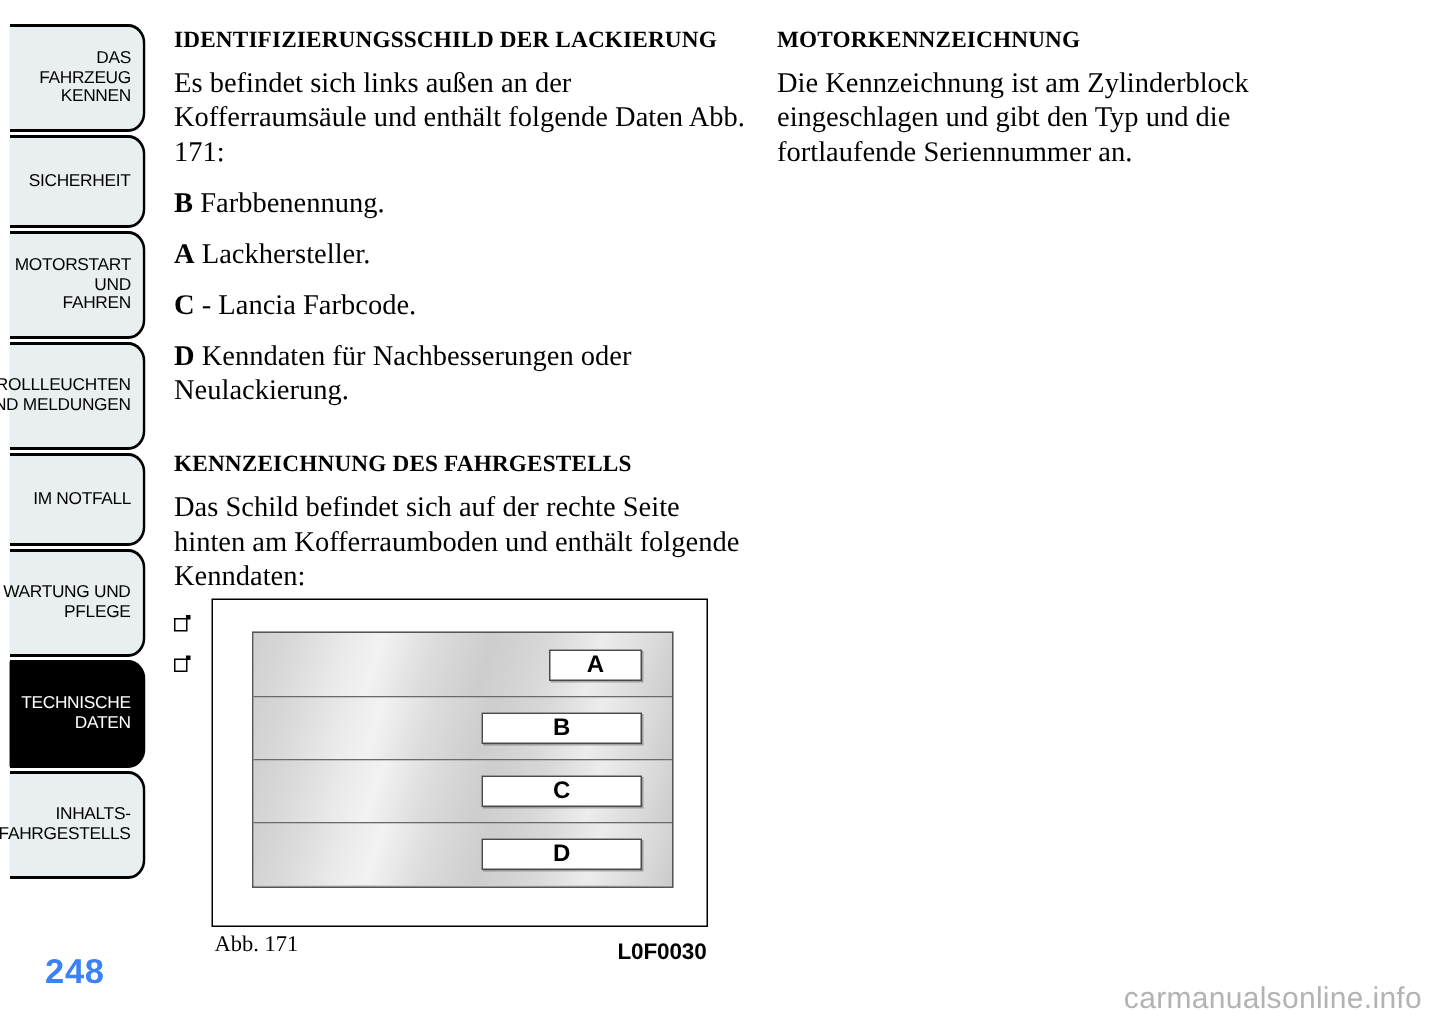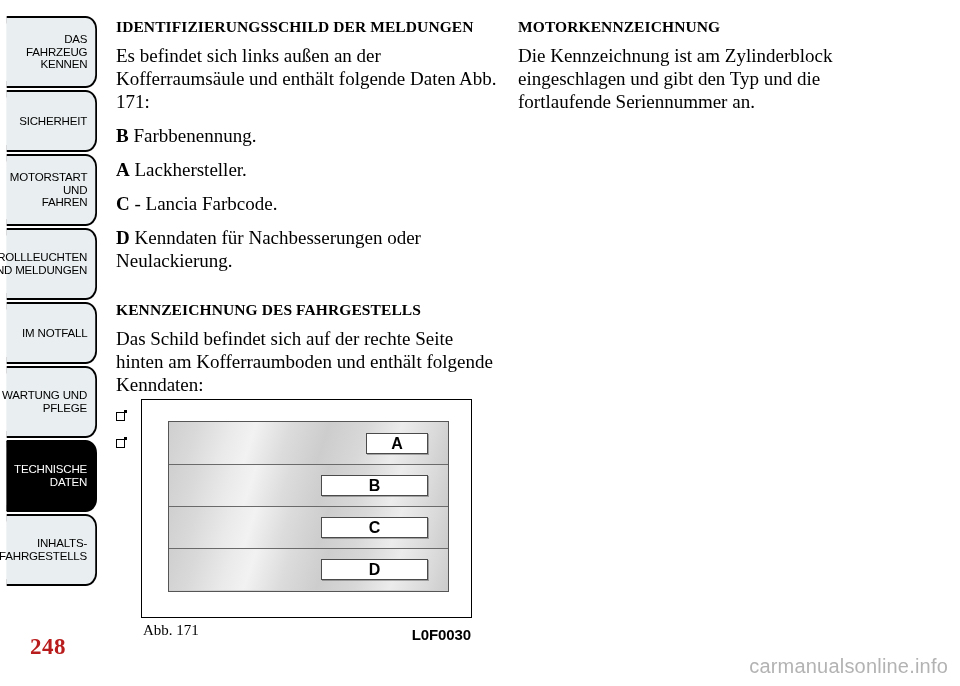--- a/index.html
+++ b/index.html
@@ -55,24 +55,24 @@
   .tab.h2 { height: 62px; }
   .tab.active {
     background: #000;
     color: #fff;
   }
 
   #page-number {
     position: absolute;
     left: 30px;
     top: 634px;
-    font-family: Liberation Serif, serif;
+    font-family: Liberation Sans, sans-serif;
     font-weight: bold;
     font-size: 23px;
-    color: #b91c1c;
+    color: #3b82f6;
     letter-spacing: 0.5px;
   }
 
   
   #content {
     position: absolute;
     left: 116px;
     top: 18px;
     width: 828px;
     height: 630px;
@@ -276,21 +276,21 @@
   </div>
 
 </div>
 
 <div id="page-number">248</div>
 
 <div id="content">
 
   <div class="col" id="col-left">
 
-    <h2 class="sec-title">IDENTIFIZIERUNGSSCHILD DER MELDUNGEN</h2>
+    <h2 class="sec-title">IDENTIFIZIERUNGSSCHILD DER LACKIERUNG</h2>
 
     <p class="body">Es befindet sich links außen an der Kofferraumsäule und enthält folgende Daten Abb. 171:</p>
 
     <p class="body">
       <b>B</b><span> Farbbenennung.</span>
     </p>
 
     <p class="body">
       <b>A</b><span> Lackhersteller.</span>
     </p>

